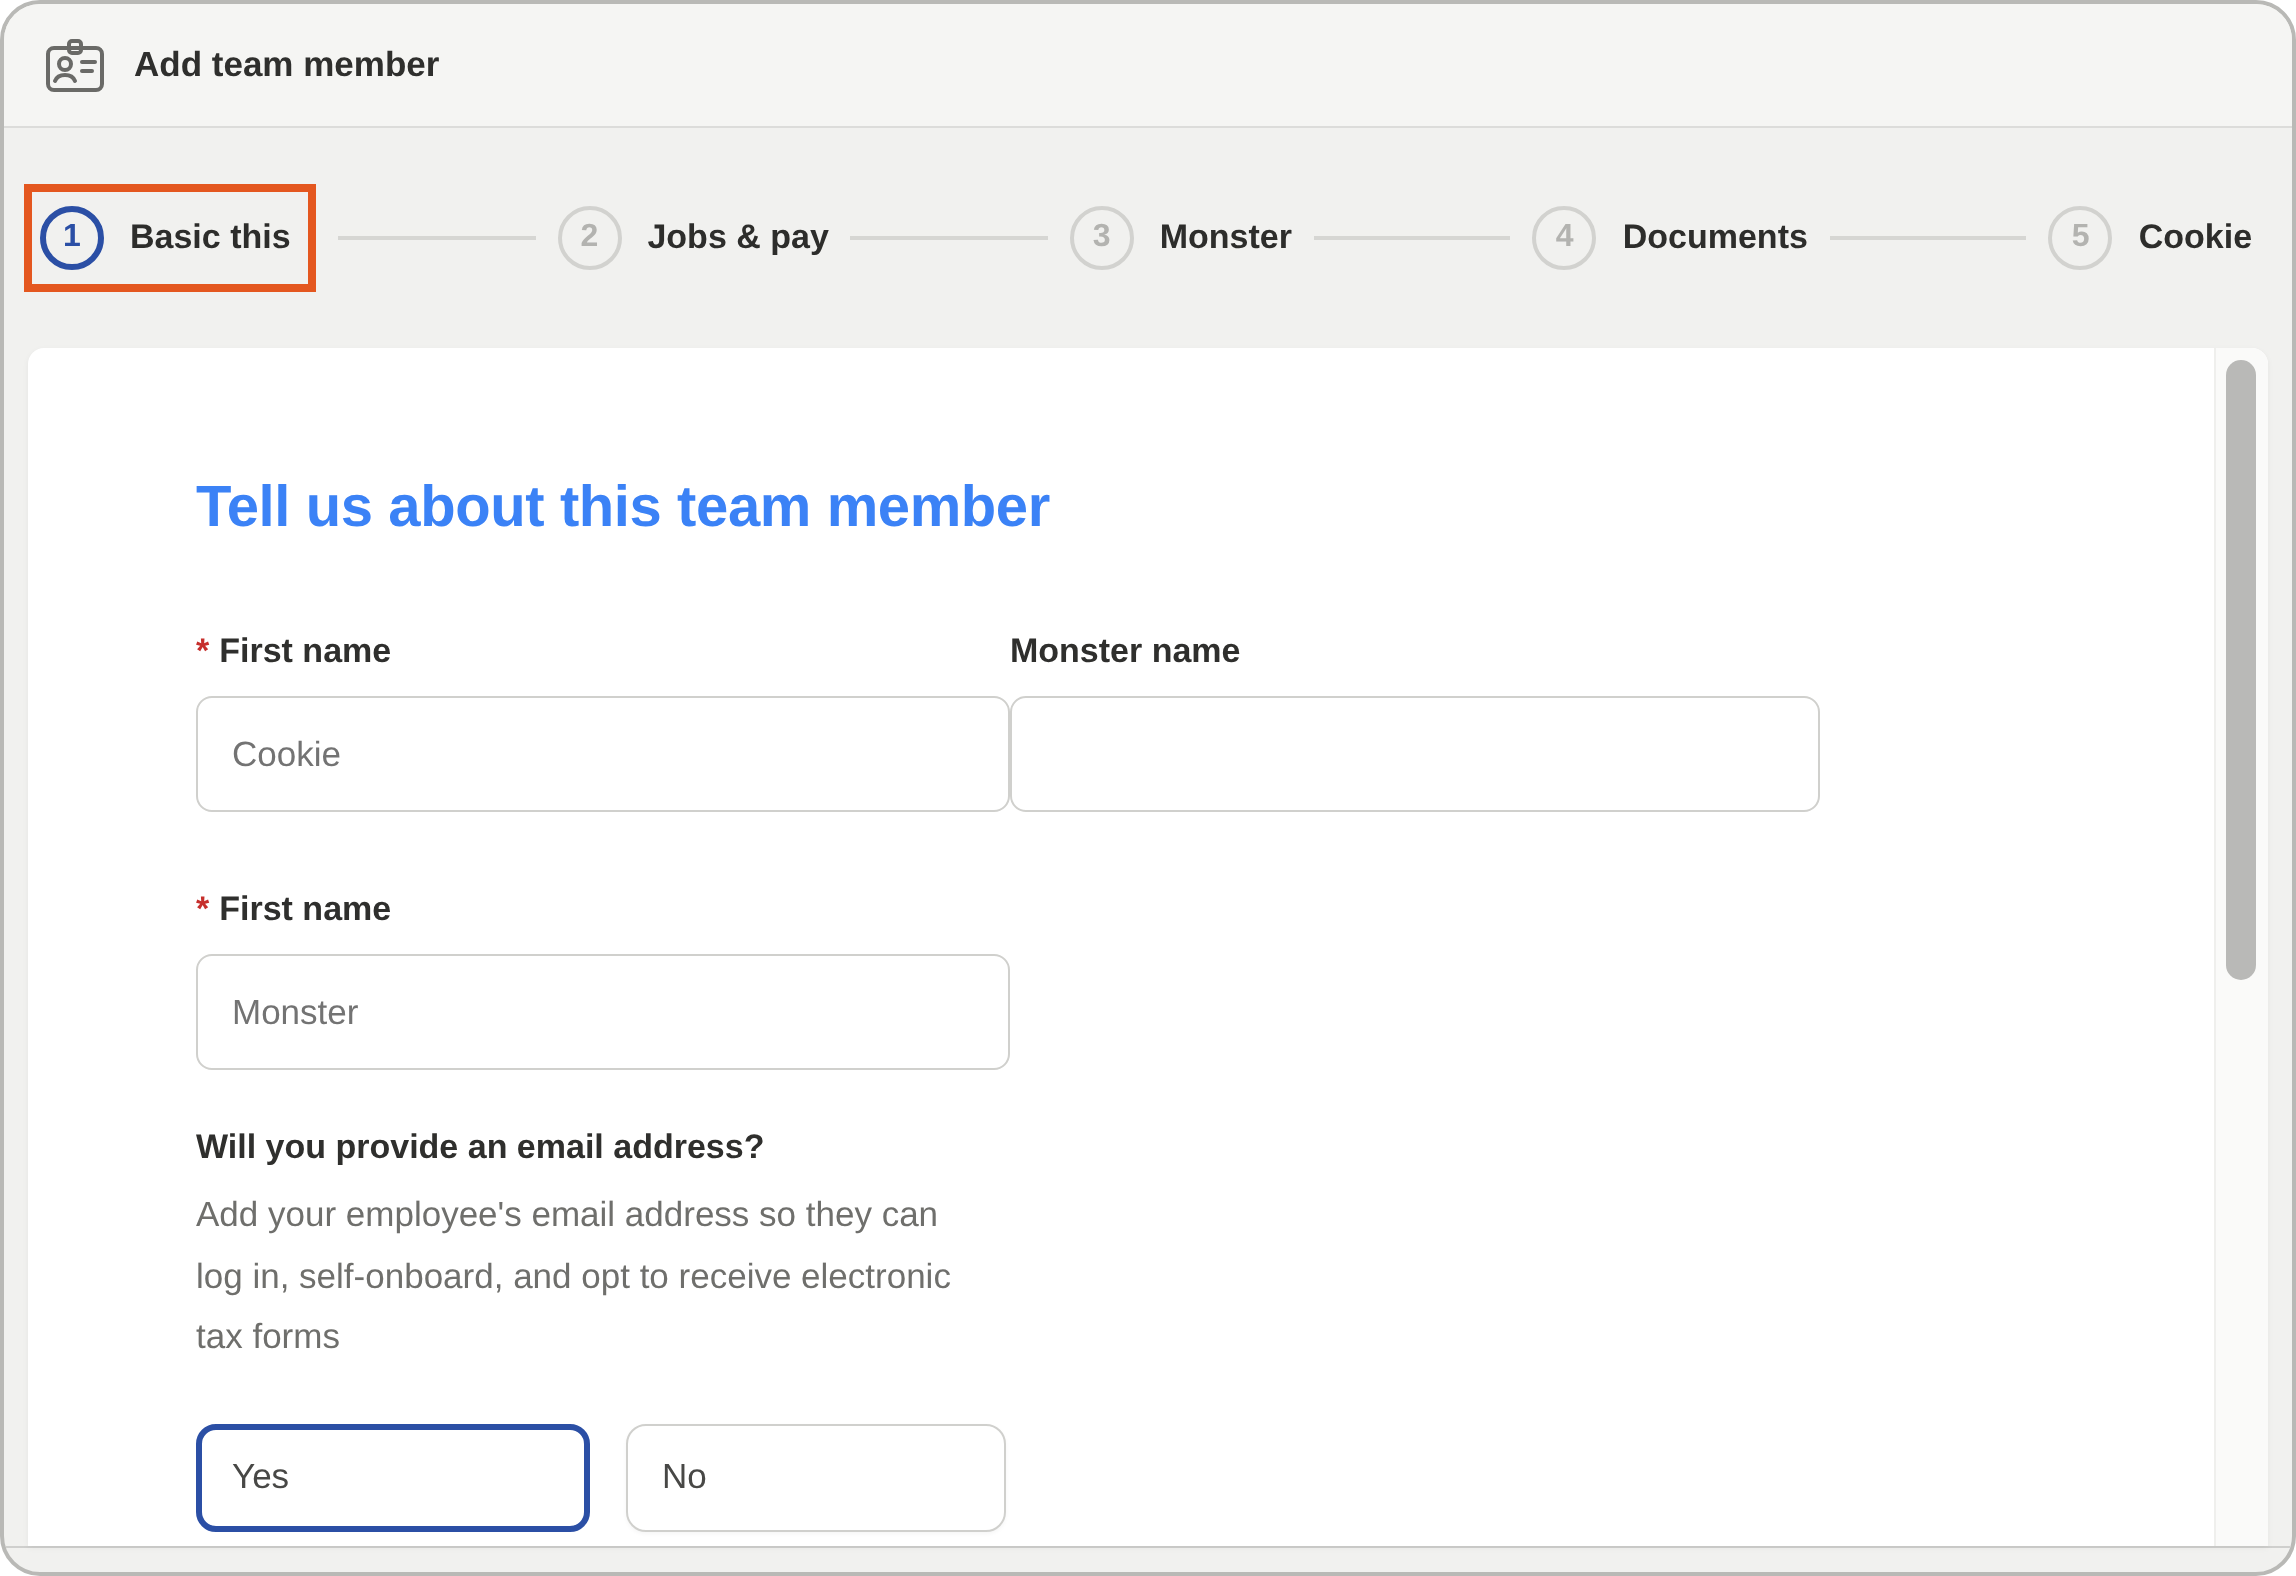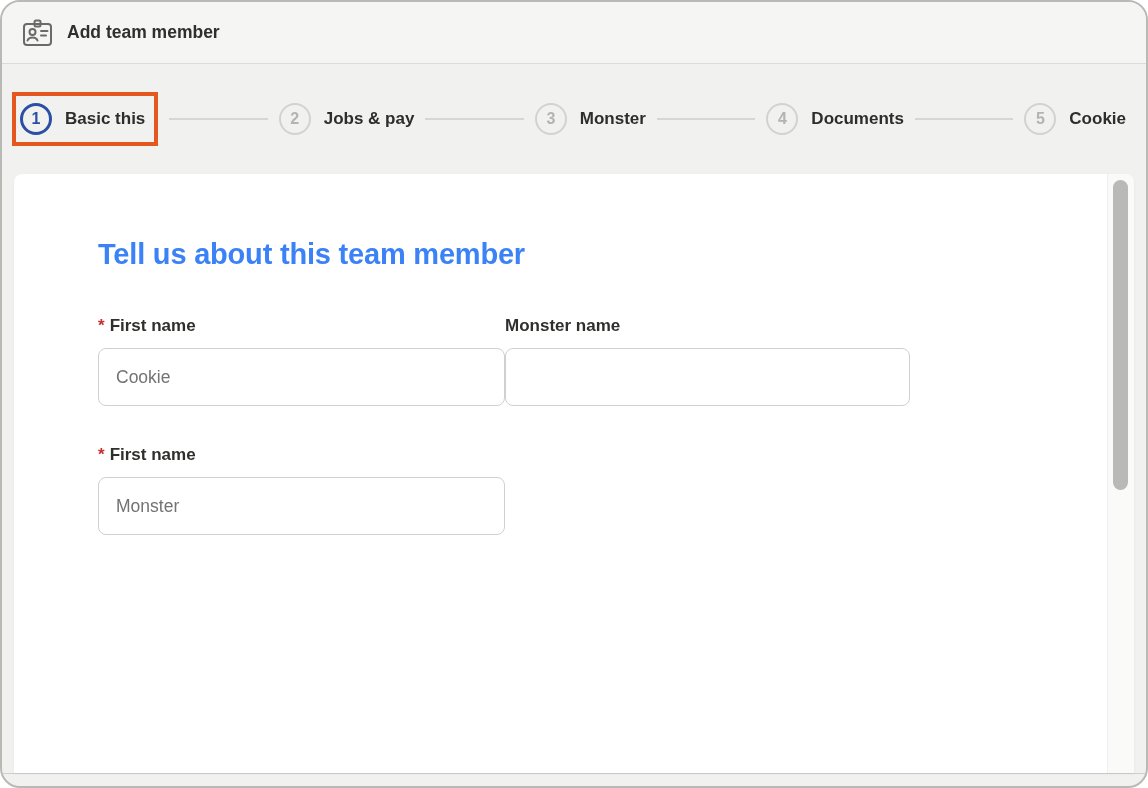--- a/index.html
+++ b/index.html
@@ -276,20 +276,28 @@
 
           <div class="cell row-2">
             <div class="field-label">
               <span class="req">*</span><span>First name</span>
             </div>
             <input class="text-input" type="text" value="Monster" style="">
           </div>
 
           <div class="cell row-2"></div>
 
+          <div class="cell row-3">
+            <div class="question-label">Will you provide an email address?</div>
+            <div class="helper-text">Add your employee's email address so they can log in, self-onboard, and opt to receive electronic tax forms</div>
+            <div class="option-row">
+              <div class="option-btn option-yes selected">Yes</div>
+              <div class="option-btn option-no">No</div>
+            </div>
+          </div>
 
           <div class="cell row-3 email-cell">
           </div>
 
         </div>
       </div>
 
       <div class="scroll-track">
         <div class="scroll-thumb"></div>
       </div>

